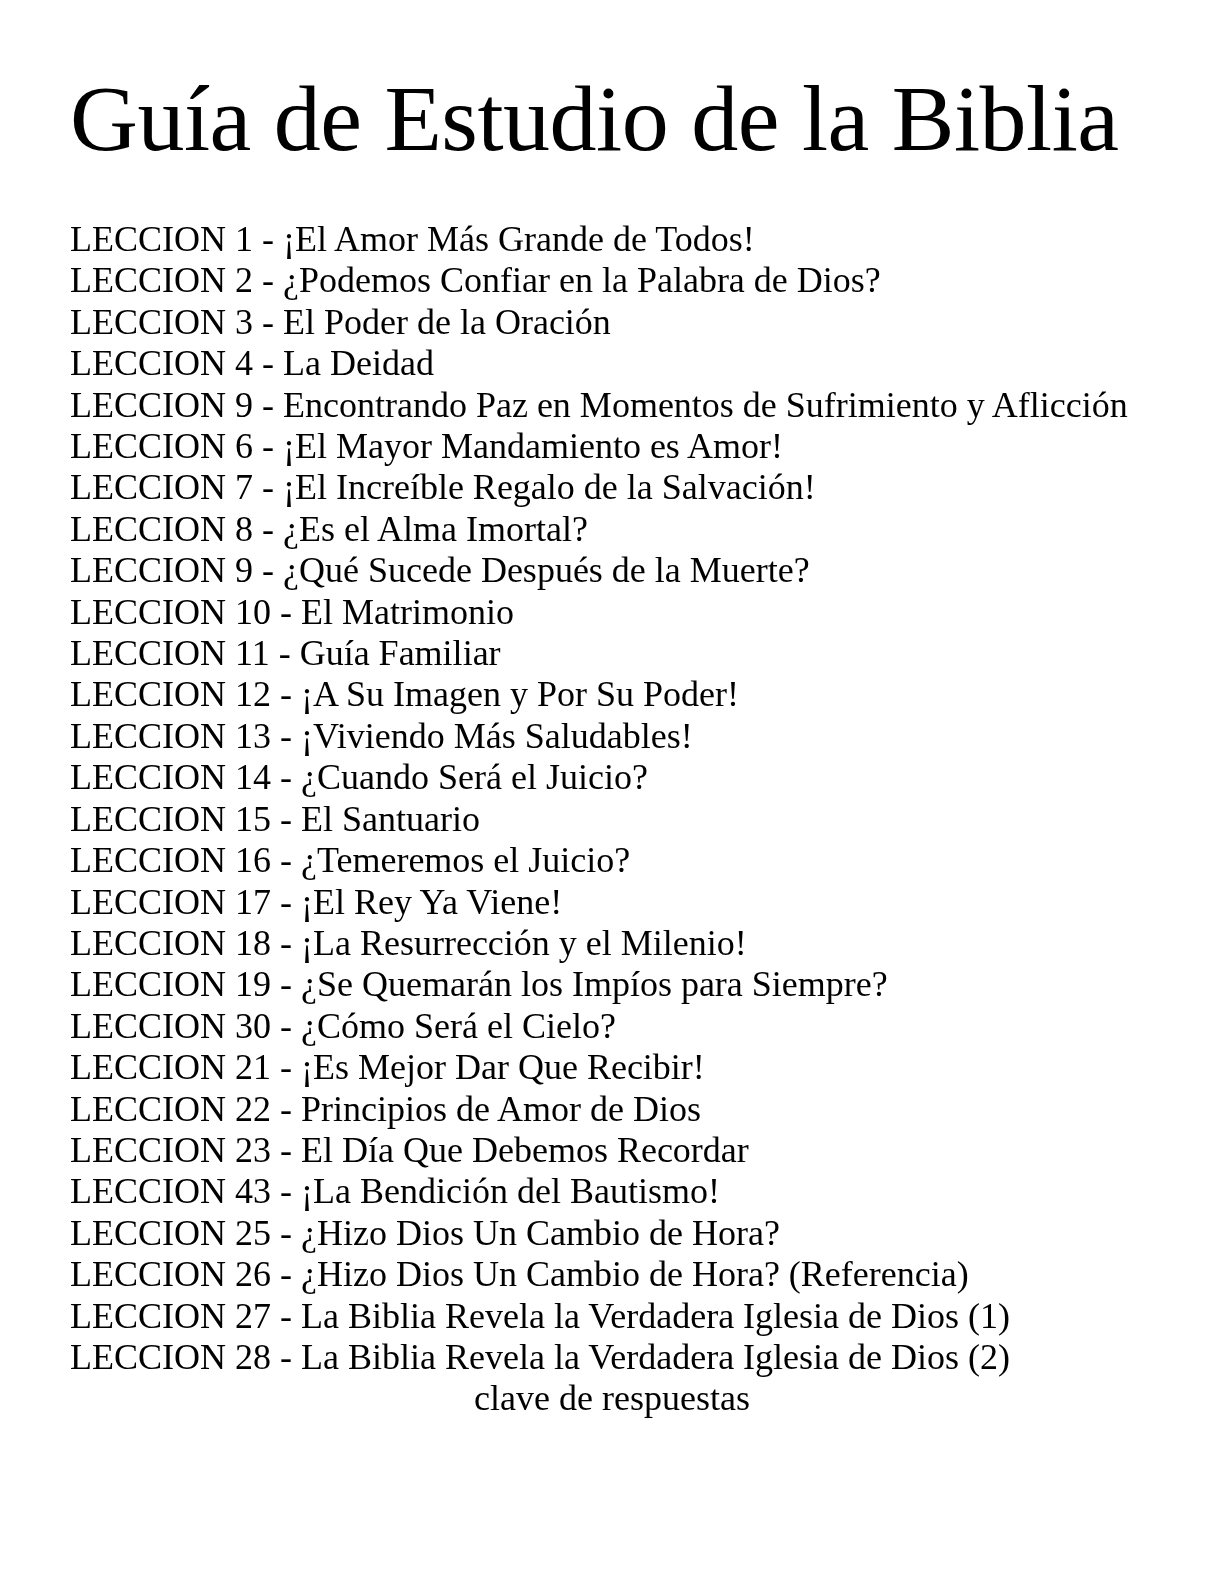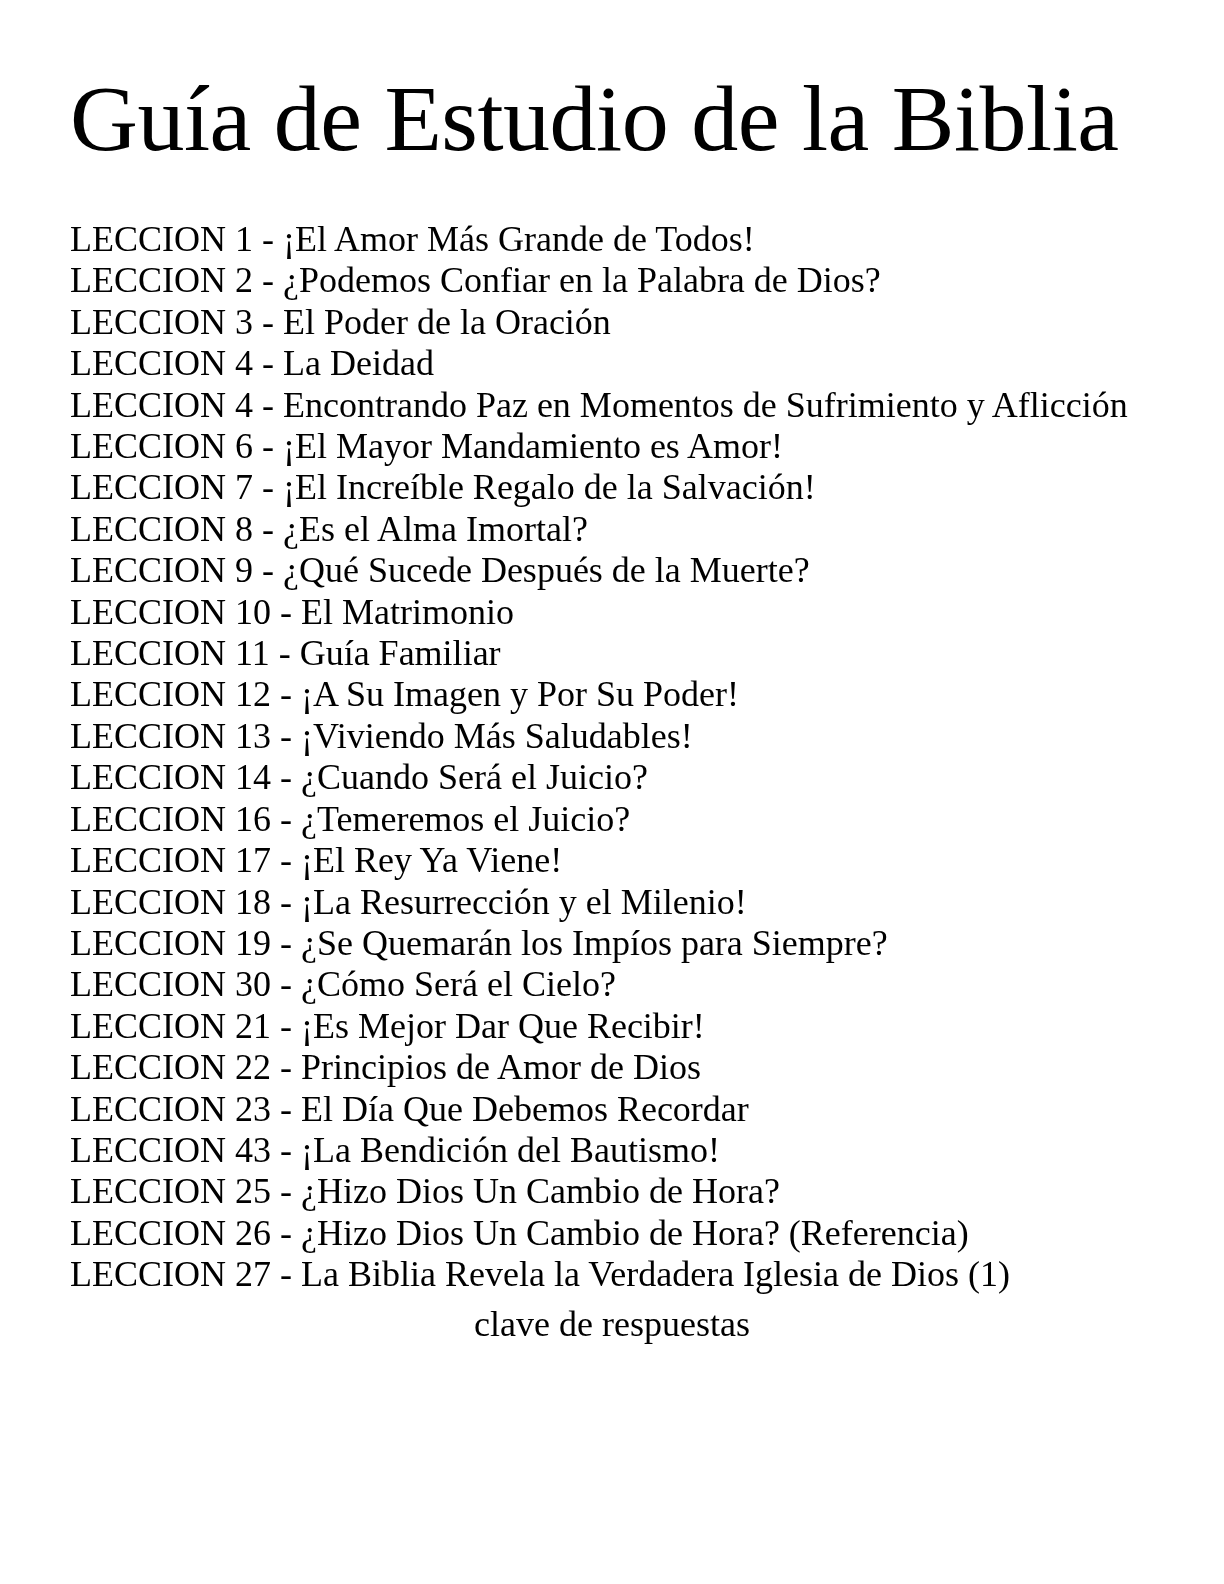--- a/index.html
+++ b/index.html
@@ -33,56 +33,57 @@
   .lesson-list {
     margin-top: 46px;
     padding-left: 70px;
     font-size: 36px;
     line-height: 41.4px;
   }
   .lesson-item {
     white-space: nowrap;
   }
   .answer-key {
-    margin-top: 8px;
     font-size: 36px;
     line-height: 41.4px;
     text-align: center;
     width: 1224px;
   }
 </style>
 </head>
 <body>
 
 <main class="page">
   <h1 class="doc-title">Guía de Estudio de la Biblia</h1>
 
   <div class="lesson-list" id="lesson-list">
       <div class="lesson-item">LECCION 1 - ¡El Amor Más Grande de Todos!</div>
       <div class="lesson-item">LECCION 2 - ¿Podemos Confiar en la Palabra de Dios?</div>
       <div class="lesson-item">LECCION 3 - El Poder de la Oración</div>
       <div class="lesson-item">LECCION 4 - La Deidad</div>
-      <div class="lesson-item">LECCION 4 - Encontrando Paz en Momentos de Sufrimiento y Aflicción</div>
+      <div class="lesson-item">LECCION 9 - Encontrando Paz en Momentos de Sufrimiento y Aflicción</div>
       <div class="lesson-item">LECCION 6 - ¡El Mayor Mandamiento es Amor!</div>
       <div class="lesson-item">LECCION 7 - ¡El Increíble Regalo de la Salvación!</div>
       <div class="lesson-item">LECCION 8 - ¿Es el Alma Imortal?</div>
       <div class="lesson-item">LECCION 9 - ¿Qué Sucede Después de la Muerte?</div>
       <div class="lesson-item">LECCION 10 - El Matrimonio</div>
       <div class="lesson-item">LECCION 11 - Guía Familiar</div>
       <div class="lesson-item">LECCION 12 - ¡A Su Imagen y Por Su Poder!</div>
       <div class="lesson-item">LECCION 13 - ¡Viviendo Más Saludables!</div>
       <div class="lesson-item">LECCION 14 - ¿Cuando Será el Juicio?</div>
+      <div class="lesson-item">LECCION 15 - El Santuario</div>
       <div class="lesson-item">LECCION 16 - ¿Temeremos el Juicio?</div>
       <div class="lesson-item">LECCION 17 - ¡El Rey Ya Viene!</div>
       <div class="lesson-item">LECCION 18 - ¡La Resurrección y el Milenio!</div>
       <div class="lesson-item">LECCION 19 - ¿Se Quemarán los Impíos para Siempre?</div>
       <div class="lesson-item">LECCION 30 - ¿Cómo Será el Cielo?</div>
       <div class="lesson-item">LECCION 21 - ¡Es Mejor Dar Que Recibir!</div>
       <div class="lesson-item">LECCION 22 - Principios de Amor de Dios</div>
       <div class="lesson-item">LECCION 23 - El Día Que Debemos Recordar</div>
       <div class="lesson-item">LECCION 43 - ¡La Bendición del Bautismo!</div>
       <div class="lesson-item">LECCION 25 - ¿Hizo Dios Un Cambio de Hora?</div>
       <div class="lesson-item">LECCION 26 - ¿Hizo Dios Un Cambio de Hora? (Referencia)</div>
       <div class="lesson-item">LECCION 27 - La Biblia Revela la Verdadera Iglesia de Dios (1)</div>
+      <div class="lesson-item">LECCION 28 - La Biblia Revela la Verdadera Iglesia de Dios (2)</div>
     </div>
 
   <div class="answer-key">clave de respuestas</div>
 </main>
 
 </body></html>

